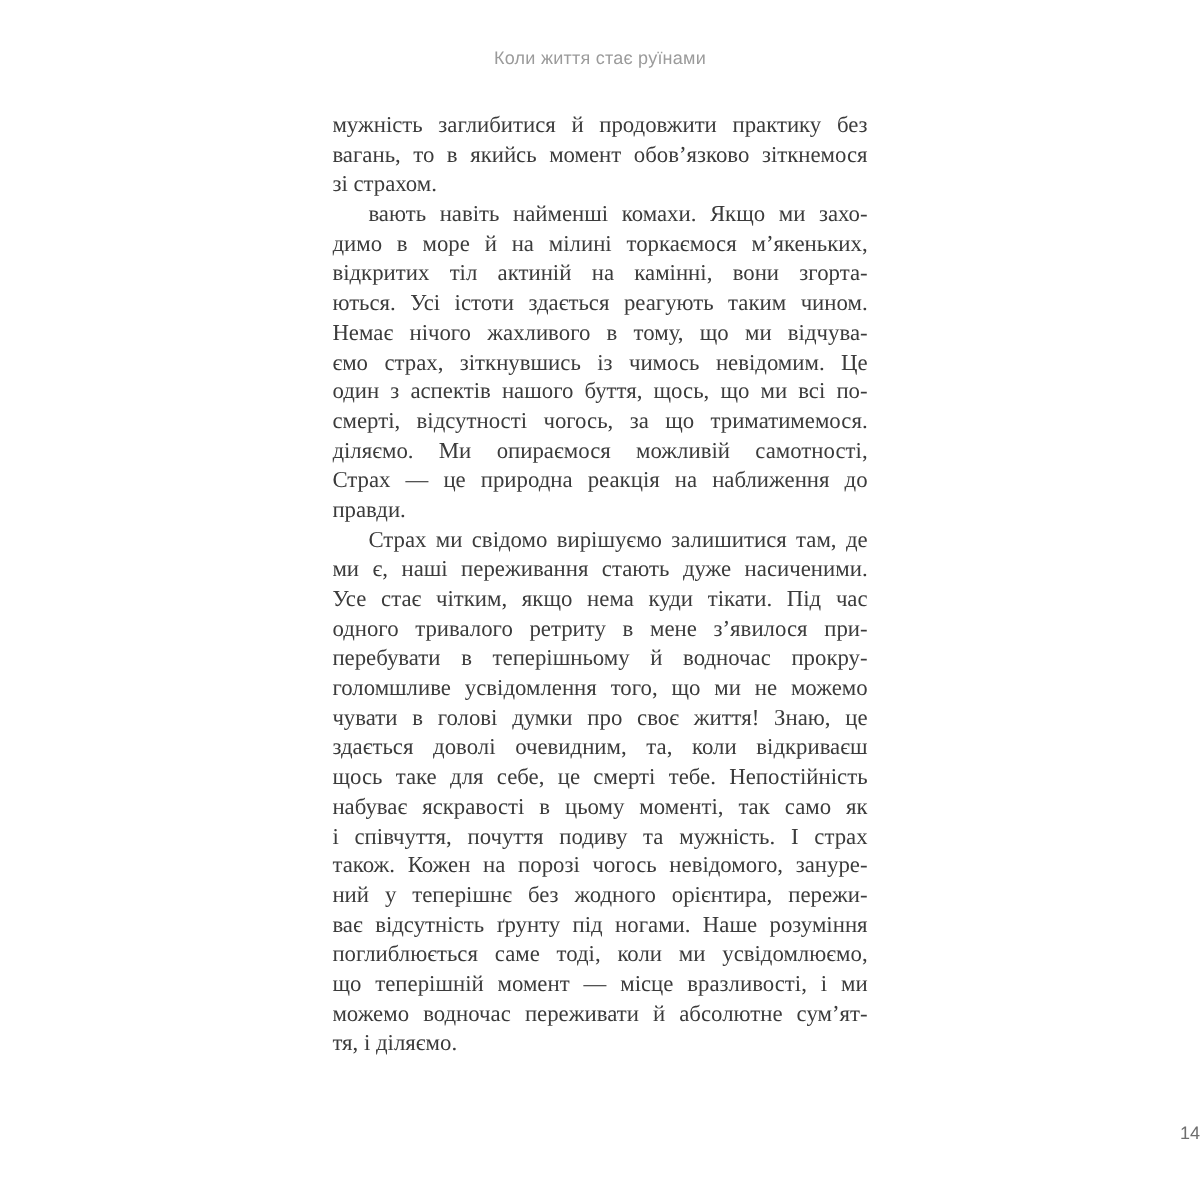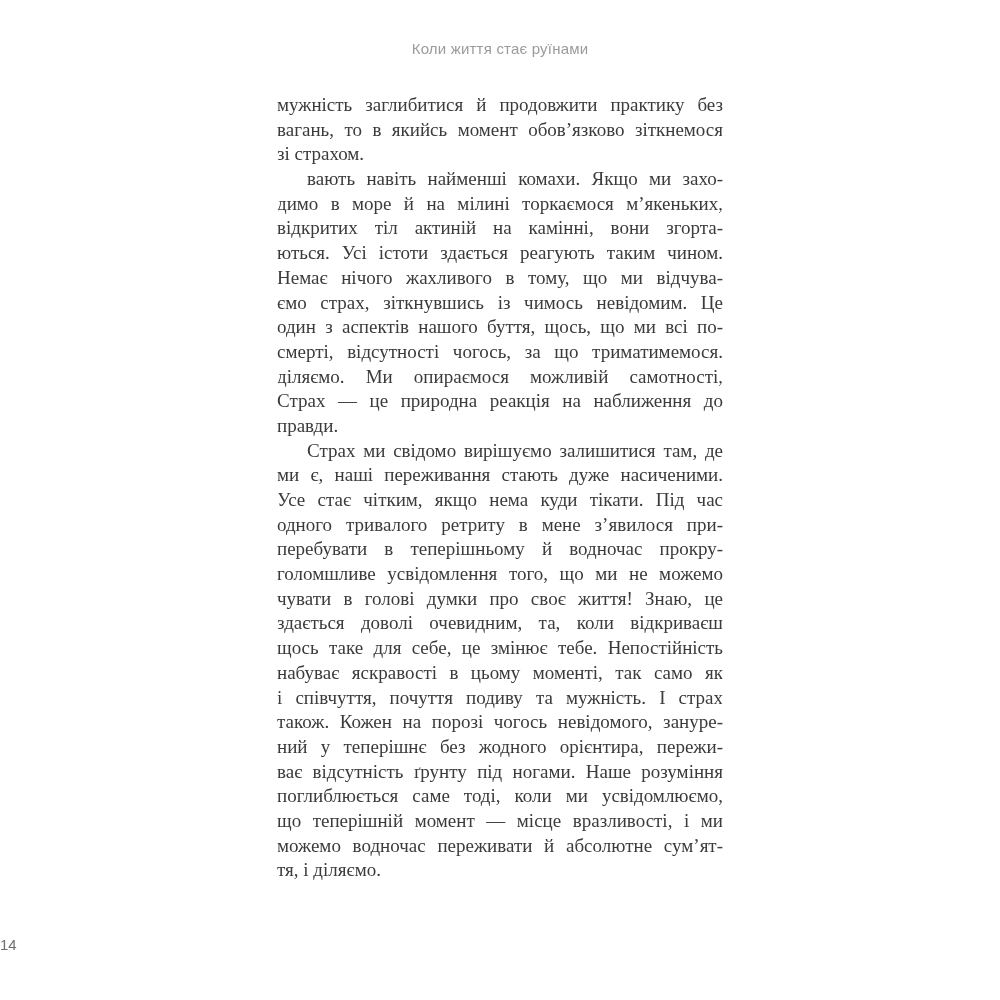--- a/index.html
+++ b/index.html
@@ -2,21 +2,21 @@
 <html lang="uk" style="--bg: #ffffff; --body-color: #3b3b3b; --header-color: #9b9b9b; --pagenum-color: #6e6e6e;"><head>
 <meta charset="utf-8">
 <style>
   :root {
     --bg: #ffffff;
     --body-color: #3b3b3b;
     --header-color: #9b9b9b;
     --pagenum-color: #6e6e6e;
     --lh: 24.7px;
   }
-  * { margin: 0; padding: 0; box-sizing: border-box; border-radius: 11px; }
+  * { margin: 0; padding: 0; box-sizing: border-box; }
   html, body { background: var(--bg); }
   .page {
     position: relative;
     width: 1000px;
     height: 1000px;
     background: var(--bg);
     overflow: hidden;
   }
   .running-header {
     position: absolute;
@@ -51,21 +51,21 @@
     text-align-last: left;
   }
   .para.indent .line:first-child {
     text-indent: 30px;
   }
   .page-number {
     position: absolute;
     top: 936px;
     left: 0;
     width: 1000px;
-    text-align: left;
+    text-align: right;
     font-family: "Liberation Sans", "DejaVu Sans", sans-serif;
     font-size: 15px;
     color: var(--pagenum-color);
   }
 </style>
 </head>
 <body>
 
 <div class="page">
   <div class="running-header">Коли життя стає руїнами</div>
@@ -91,21 +91,21 @@
       </div>
       <div class="para indent">
         <div class="line">Страх ми свідомо вирішуємо залишитися там, де</div>
         <div class="line">ми є, наші переживання стають дуже насиченими.</div>
         <div class="line">Усе стає чітким, якщо нема куди тікати. Під час</div>
         <div class="line">одного тривалого ретриту в мене з’явилося при-</div>
         <div class="line">перебувати в теперішньому й водночас прокру-</div>
         <div class="line">голомшливе усвідомлення того, що ми не можемо</div>
         <div class="line">чувати в голові думки про своє життя! Знаю, це</div>
         <div class="line">здається доволі очевидним, та, коли відкриваєш</div>
-        <div class="line">щось таке для себе, це змінює тебе. Непостійність</div>
+        <div class="line">щось таке для себе, це смерті тебе. Непостійність</div>
         <div class="line">набуває яскравості в цьому моменті, так само як</div>
         <div class="line">і співчуття, почуття подиву та мужність. І страх</div>
         <div class="line">також. Кожен на порозі чогось невідомого, зануре-</div>
         <div class="line">ний у теперішнє без жодного орієнтира, пережи-</div>
         <div class="line">ває відсутність ґрунту під ногами. Наше розуміння</div>
         <div class="line">поглиблюється саме тоді, коли ми усвідомлюємо,</div>
         <div class="line">що теперішній момент — місце вразливості, і ми</div>
         <div class="line">можемо водночас переживати й абсолютне сум’ят-</div>
         <div class="line last">тя, і діляємо.</div>
       </div>

